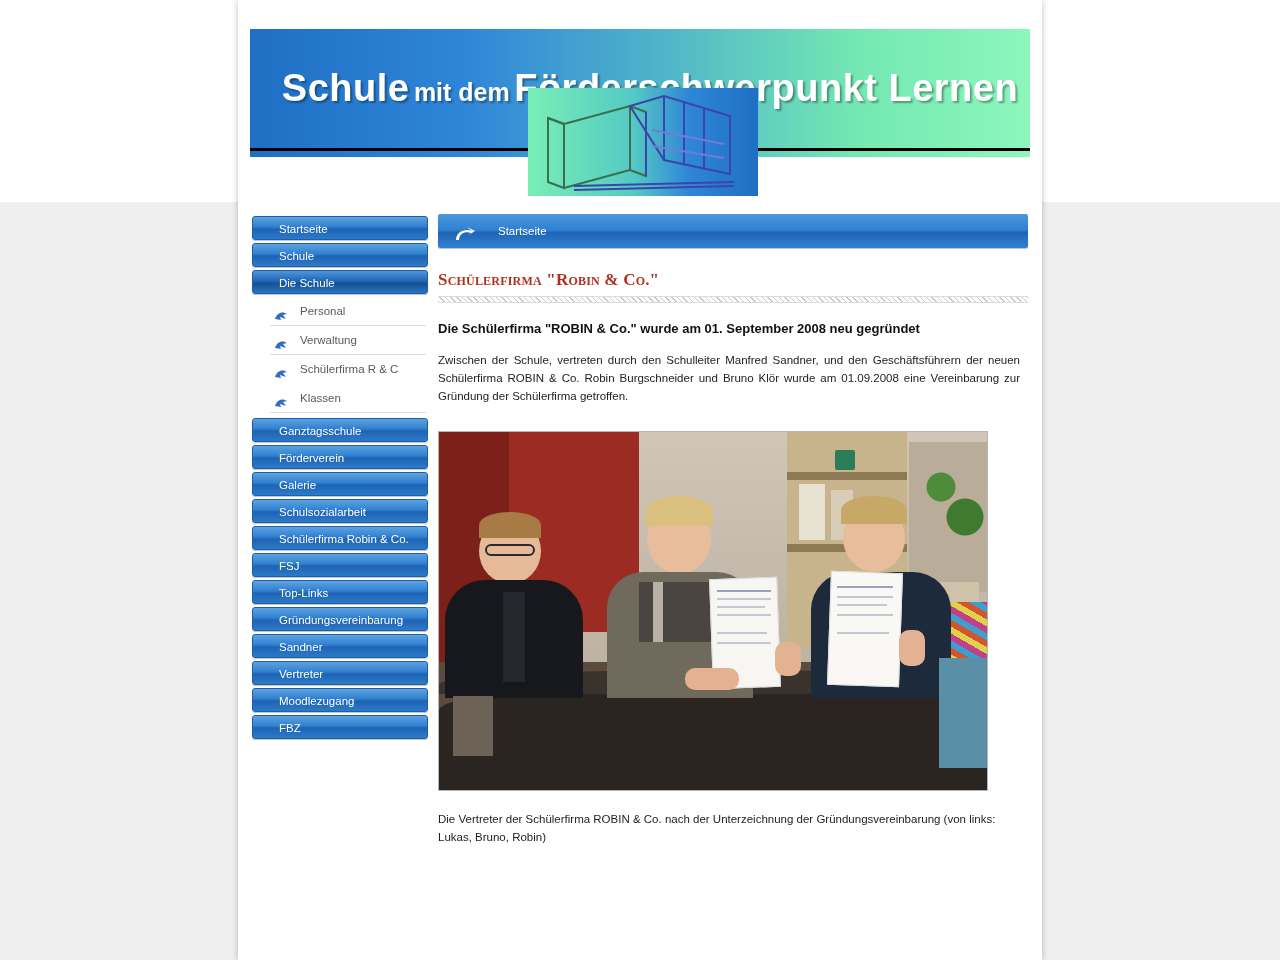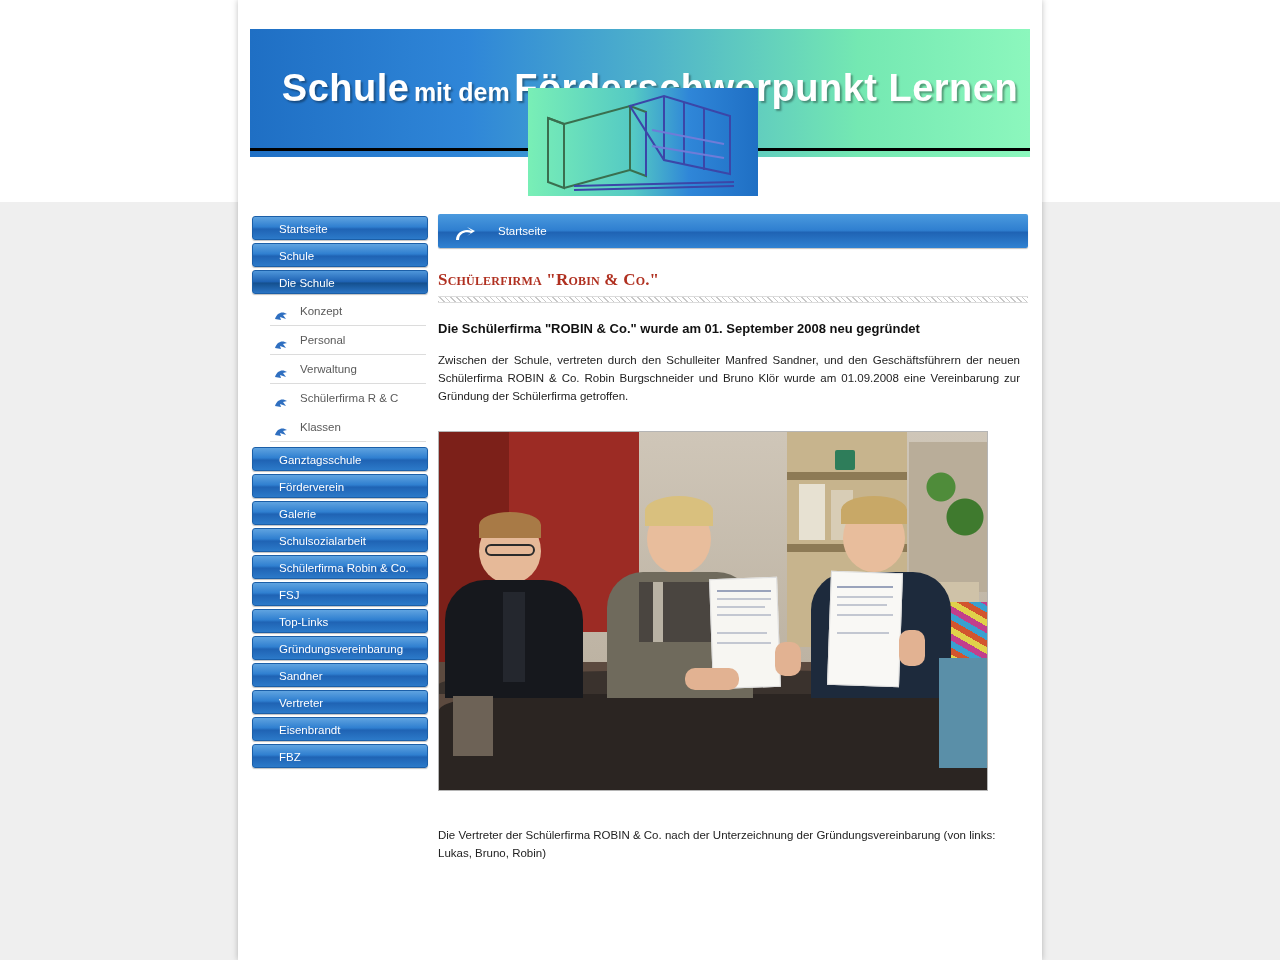--- a/index.html
+++ b/index.html
@@ -173,21 +173,21 @@
   .photo {
     position: relative;
     margin-top: 26px;
     width: 550px;
     height: 360px;
     border: 1px solid #b5b5b5;
     overflow: hidden;
     background: #5c4a3f;
   }
   .caption {
-    margin-top: 36px;
+    margin-top: 20px;
     font-size: 11.5px;
     line-height: 1.55;
     color: #222222;
   }
   
   .sc { position: absolute; }
 </style>
 </head>
 <body>
 
@@ -241,29 +241,20 @@
     <div class="nav-item active">
       <span>Die Schule</span>
     </div>
 
     <div class="sub-item">
       <span class="arrow">
         <svg width="14" height="13" viewBox="0 0 14 13">
             <path d="M1 9 C3 2, 9 1, 13 4 L9 5 L12 9 L6 7 L7 10 Z" fill="#2f6fc0"></path>
           </svg>
       </span>
-      <span>Konzept</span>
-      <span class="sub-sep"></span>
-    </div>
-    <div class="sub-item">
-      <span class="arrow">
-        <svg width="14" height="13" viewBox="0 0 14 13">
-            <path d="M1 9 C3 2, 9 1, 13 4 L9 5 L12 9 L6 7 L7 10 Z" fill="#2f6fc0"></path>
-          </svg>
-      </span>
       <span>Personal</span>
       <span class="sub-sep"></span>
     </div>
     <div class="sub-item">
       <span class="arrow">
         <svg width="14" height="13" viewBox="0 0 14 13">
             <path d="M1 9 C3 2, 9 1, 13 4 L9 5 L12 9 L6 7 L7 10 Z" fill="#2f6fc0"></path>
           </svg>
       </span>
       <span>Verwaltung</span>
@@ -313,21 +304,21 @@
     <div class="nav-item">
       <span>Gründungsvereinbarung</span>
     </div>
     <div class="nav-item">
       <span>Sandner</span>
     </div>
     <div class="nav-item">
       <span>Vertreter</span>
     </div>
     <div class="nav-item">
-      <span>Eisenbrandt</span>
+      <span>Moodlezugang</span>
     </div>
     <div class="nav-item">
       <span>FBZ</span>
     </div>
   </div>
 
   <div class="content">
 
     <div class="breadcrumb-bar">
       <span class="bc-icon">

